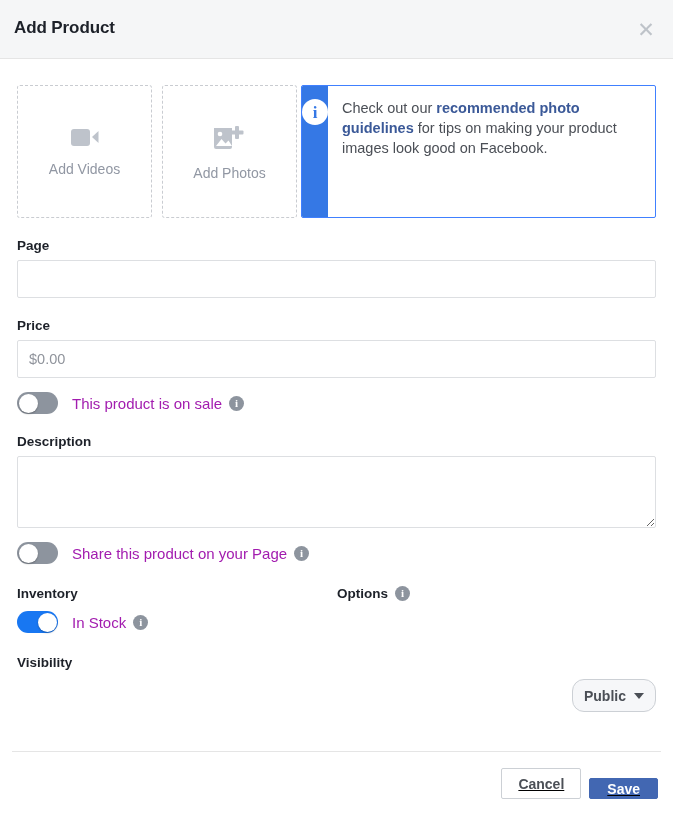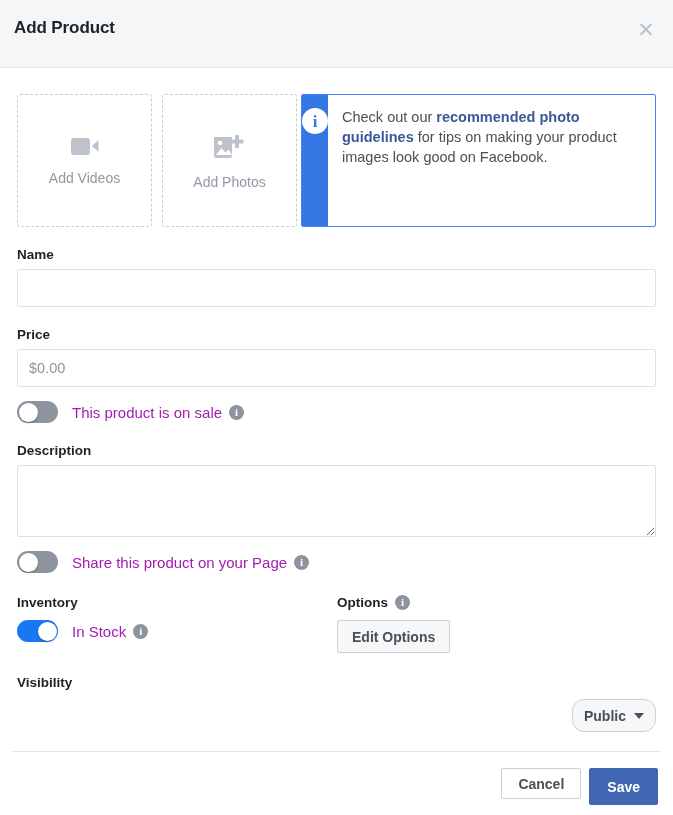--- a/index.html
+++ b/index.html
@@ -13,21 +13,21 @@
   .dialog {
     position: relative;
     width: 673px; height: 815px;
     background: #ffffff;
     overflow: hidden;
   }
 
   
   .header {
     position: relative;
-    height: 68px;
+    height: 59px;
     background: #f5f6f7;
     border-bottom: 1px solid #e5e5e5;
   }
   .header-title {
     position: absolute;
     left: 14px; top: 18px;
     font-size: 17px;
     font-weight: bold;
     color: #1d2129;
     letter-spacing: -0.1px;
@@ -257,31 +257,32 @@
     left: 12px; right: 12px;
     top: 751px;
     height: 1px;
     background: #e5e5e5;
   }
   .footer {
     position: absolute;
     right: 15px;
     top: 768px;
     display: flex;
-    align-items: flex-start;
+    align-items: flex-end;
+    text-decoration: underline;
   }
   .cancel-btn {
     height: 31px;
     padding: 0 16px;
     background: #ffffff;
     border: 1px solid #ccd0d5;
     color: #4b4f56;
   }
   .save-btn {
-    height: 37px;
+    height: 21px;
     padding: 0 17px;
     margin-left: 8px;
     background: #4267b2;
     border: 1px solid #4267b2;
     color: #ffffff;
   }
 </style>
 </head>
 <body>
 
@@ -324,21 +325,21 @@
         <div class="callout-strip">
           <div class="callout-icon">i</div>
         </div>
         <div class="callout-text">
           <span>Check out our </span><a class="callout-link">recommended photo guidelines</a><span> for tips on making your product images look good on Facebook.</span>
         </div>
       </div>
     </div>
 
     
-    <div class="field-label">Name</div>
+    <div class="field-label">Page</div>
     <input class="text-input" type="text" placeholder="" style="">
 
     
     <div class="field-label">Price</div>
     <input class="text-input" type="text" placeholder="$0.00" style="">
 
     
     <div class="toggle-row">
       <div class="toggle">
         <div class="toggle-knob"></div>
@@ -370,21 +371,20 @@
           </div>
           <span class="toggle-label">In Stock</span>
           <span class="info-icon">i</span>
         </div>
       </div>
       <div class="col-right">
         <div class="col-label">
           <span>Options</span>
           <span class="info-icon">i</span>
         </div>
-        <button class="btn btn-secondary edit-options-btn">Edit Options</button>
       </div>
     </div>
 
     
     <div class="visibility-wrap">
       <div class="col-label">Visibility</div>
       <div class="dropdown">
         <span>Public</span>
         <span class="caret"></span>
       </div>

